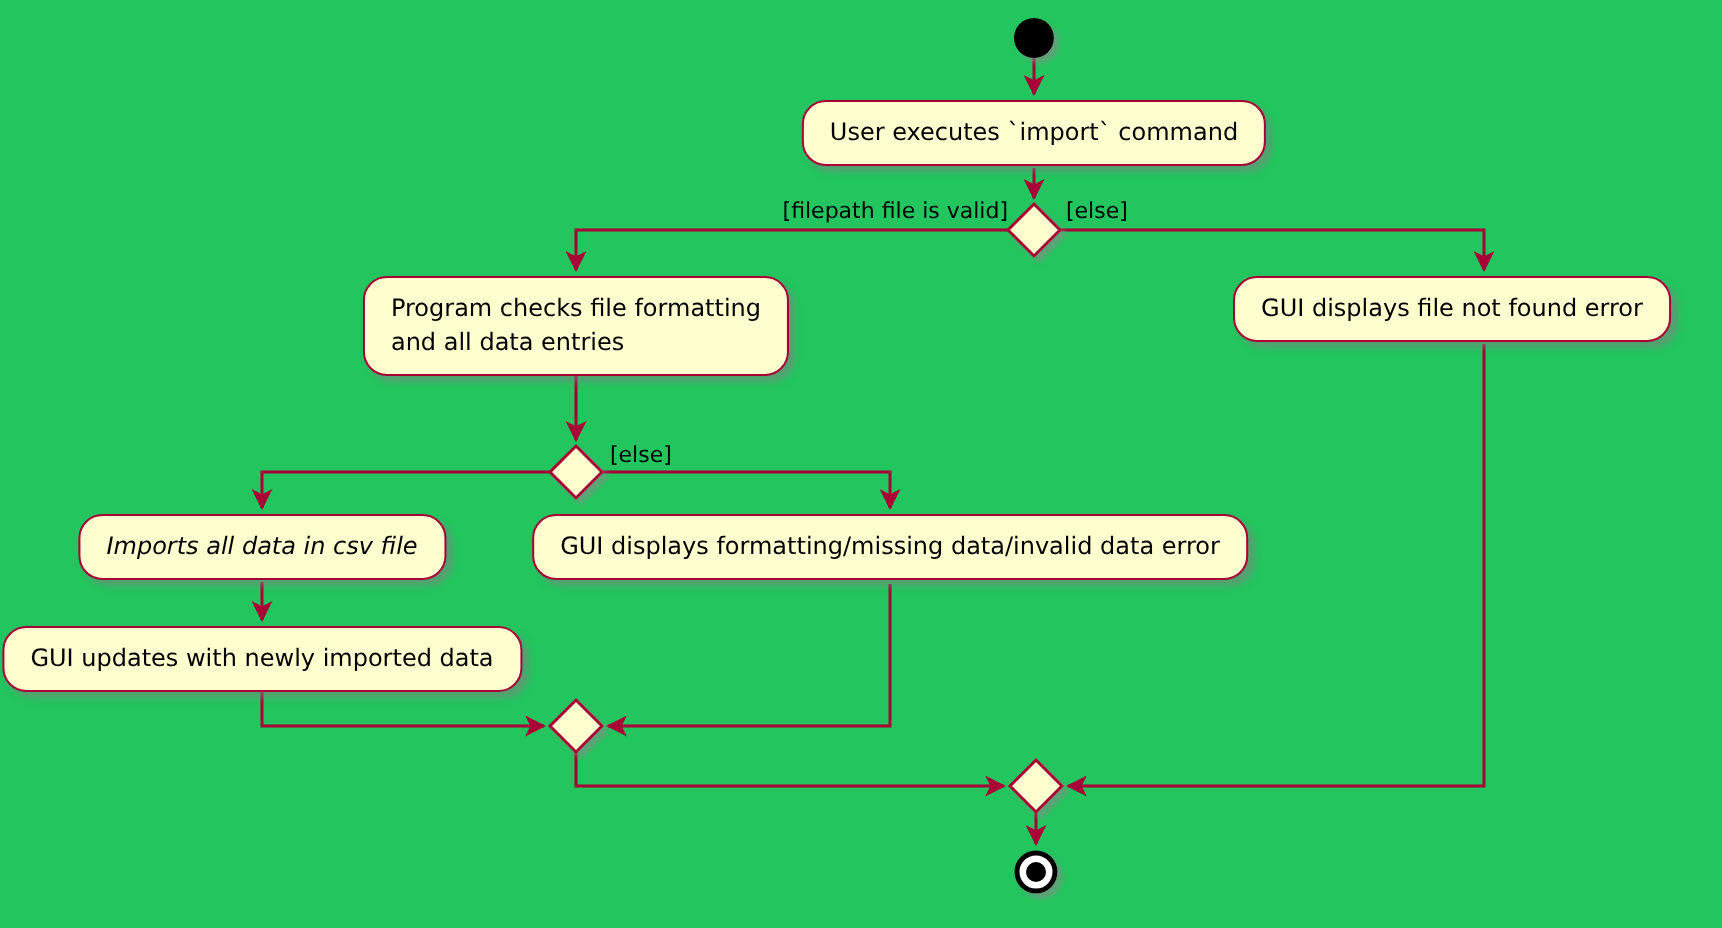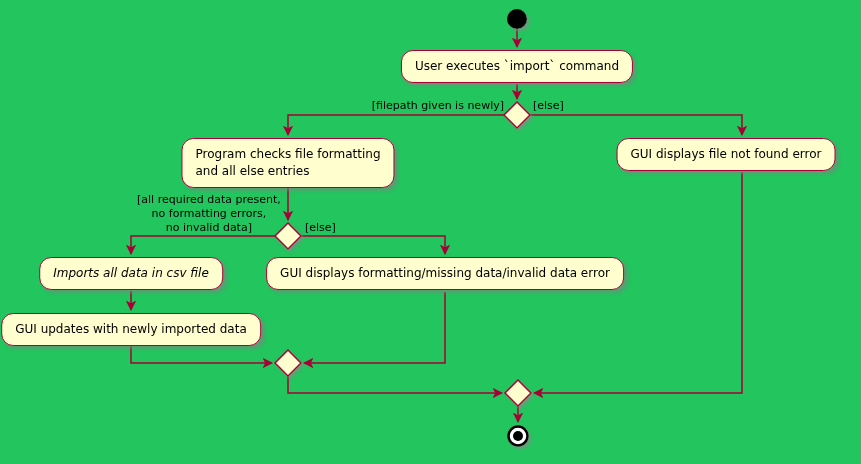--- a/index.html
+++ b/index.html
@@ -27,21 +27,20 @@
     box-shadow: 3px 3px 3px rgba(130,130,130,0.55);
     box-sizing: border-box;
   }
   .activity.multiline { text-align: left; }
   .guard {
     position: absolute;
     font-size: 11px;
     line-height: 14px;
     color: #000000;
     white-space: pre;
-    text-align: center;
   }
   .guard.right-align { text-align: right; }
 </style>
 </head>
 <body>
 
 <div class="canvas">
 
   <svg width="861" height="464" viewBox="0 0 861 464">
     <defs>
@@ -80,33 +79,30 @@
 
     <g filter="url(#ds)">
       <circle cx="518" cy="436" r="9.5" fill="#ffffff" stroke="#000000" stroke-width="2.5"></circle>
       <circle cx="518" cy="436" r="5" fill="#000000"></circle>
     </g>
   </svg>
 
   <div class="activity" style="left:517px; top:50px;">User executes `import` command</div>
 
   <div class="activity multiline" style="left:288px; top:138px;">Program checks file formatting
-and all else entries</div>
+and all data entries</div>
 
   <div class="activity" style="left:726px; top:138px;">GUI displays file not found error</div>
 
   <div class="activity" style="left:131px; top:257px;font-style:italic;">Imports all data in csv file</div>
 
   <div class="activity" style="left:445px; top:257px;">GUI displays formatting/missing data/invalid data error</div>
 
   <div class="activity" style="left:131px; top:313px;">GUI updates with newly imported data</div>
 
-  <div class="guard right-align" style="right:357px; top:99px;">[filepath given is newly]</div>
+  <div class="guard right-align" style="right:357px; top:99px;">[filepath file is valid]</div>
 
   <div class="guard" style="left:533px; top:99px;">[else]</div>
 
-  <div class="guard" style="left:137px; top:193px;">[all required data present,
-no formatting errors,
-no invalid data]</div>
 
   <div class="guard" style="left:305px; top:221px;">[else]</div>
 
 </div>
 
 </body></html>

